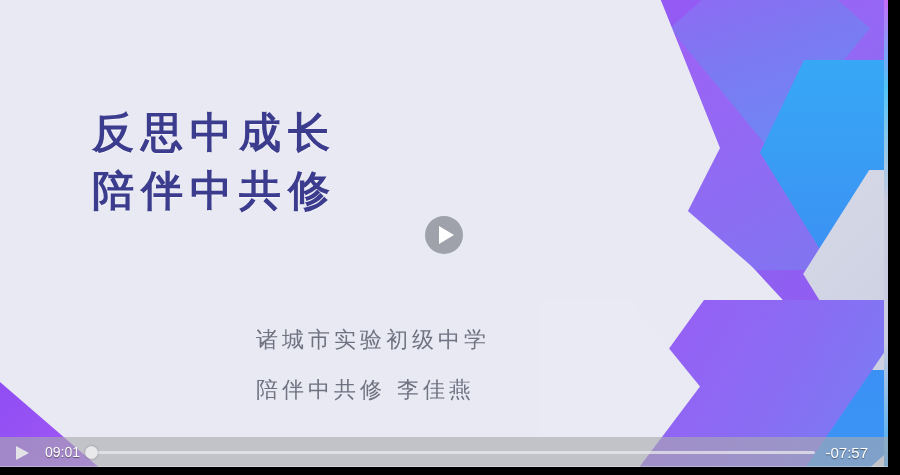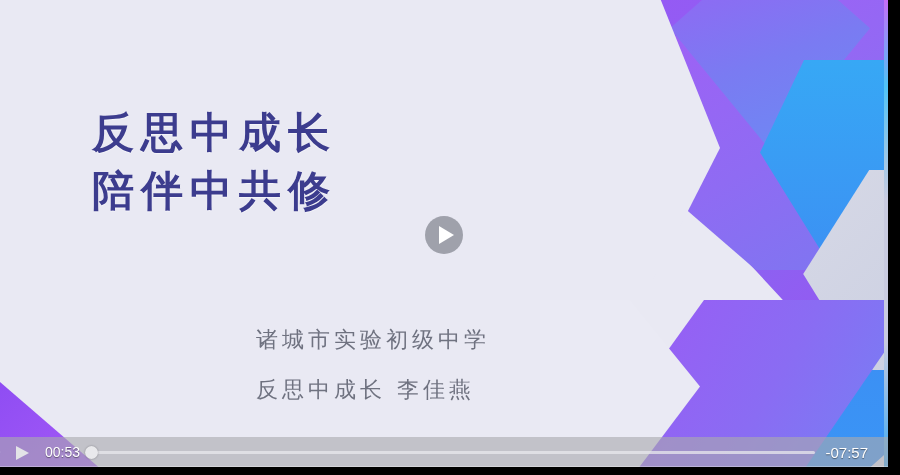--- a/index.html
+++ b/index.html
@@ -339,41 +339,41 @@
     <div class="art" id="art-chevron-blue"></div>
     <div class="art" id="art-notch-gray-right"></div>
     <div class="art" id="art-band-purple-lower"></div>
     <div class="art" id="art-notch-light-lower"></div>
     <div class="art" id="art-triangle-bottom-left"></div>
     <div class="art" id="art-seam-cyan"></div>
 
     <div id="slide-title">反思中成长
 陪伴中共修</div>
     <div id="slide-subtitle">诸城市实验初级中学
-反思中成长  李佳燕</div>
+陪伴中共修  李佳燕</div>
 
     <div id="center-play-button">
       <div id="center-play-icon"></div>
     </div>
 
     <div id="control-bar">
 
       <div id="volume-button">
         <svg id="volume-icon" width="26" height="18" viewBox="0 0 26 18">
           <path d="M2 6.5 H5 L9.5 2.5 V15.5 L5 11.5 H2 Z" fill="#e3e3e7"></path>
           <path d="M12.5 5.2 A5 5 0 0 1 12.5 12.8" fill="none" stroke="#e3e3e7" stroke-width="1.7"></path>
           <path d="M15.4 2.6 A8.6 8.6 0 0 1 15.4 15.4" fill="none" stroke="#e3e3e7" stroke-width="1.7"></path>
         </svg>
       </div>
 
       <div id="play-pause-button">
         <div id="play-pause-icon"></div>
       </div>
 
-      <div id="current-time">00:53</div>
+      <div id="current-time">09:01</div>
 
       <div id="seek-bar">
         <div id="seek-track"></div>
         <div id="seek-buffered" style="width: 0.2%;"></div>
         <div id="seek-handle" style="left: 0.2%;"></div>
       </div>
 
       <div id="remaining-time">-07:57</div>
 
       <div id="control-bar-bottom-rule"></div>

